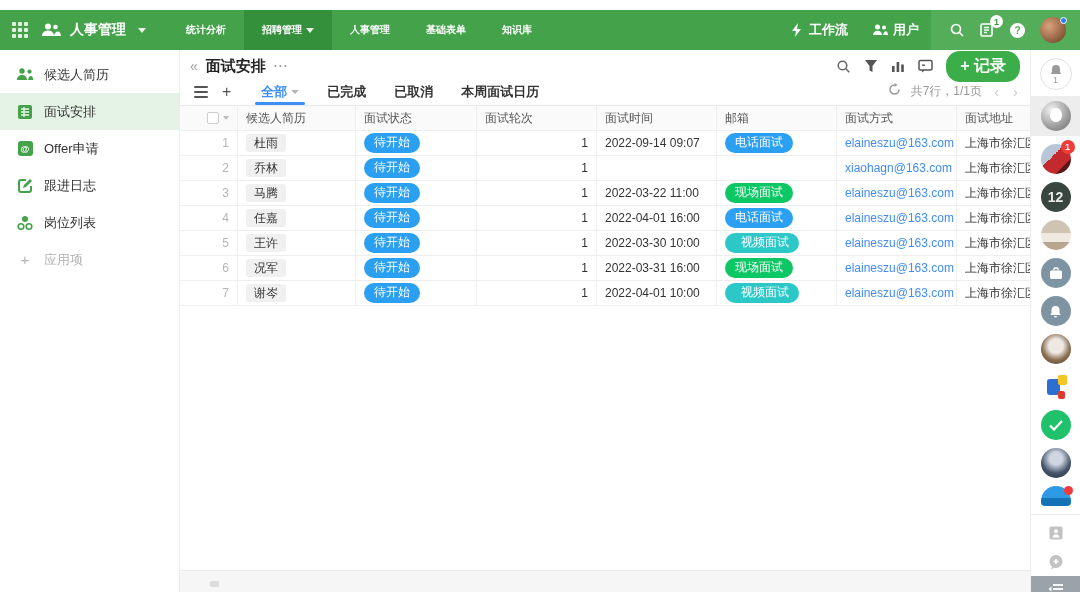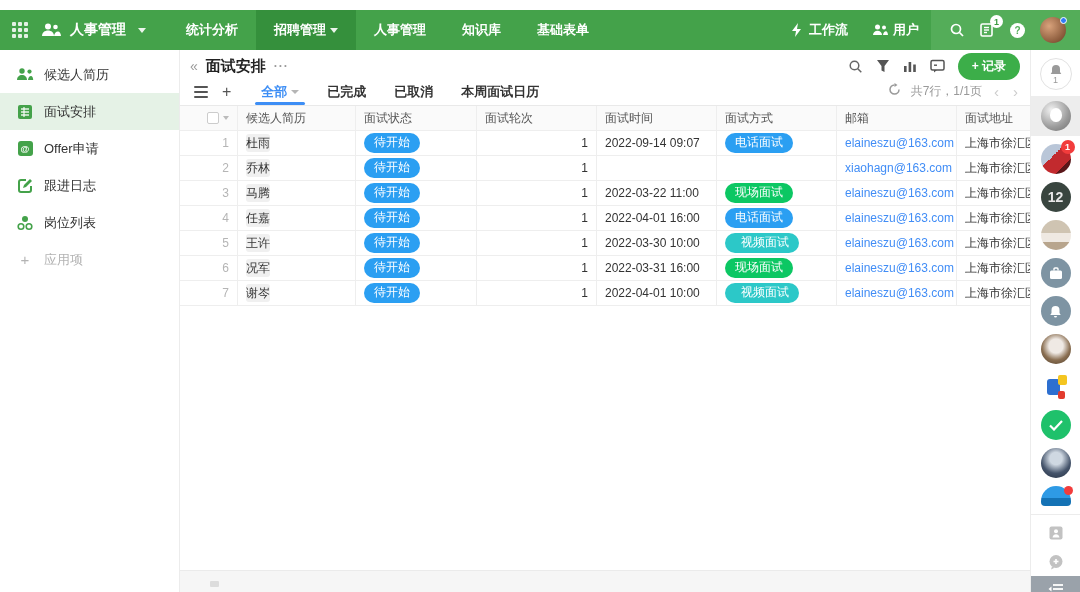--- a/index.html
+++ b/index.html
@@ -9,21 +9,21 @@
 
   
   .navbar { position:absolute; top:0; left:0; right:0; height:40px; background:#44a24a; display:flex; align-items:center; color:#fff; }
   .nav-left { display:flex; align-items:center; gap:8px; padding:0 12px; }
   .grid-icon { display:grid; grid-template-columns:repeat(3,4px); grid-gap:2px; margin-right:4px; cursor:pointer; }
   .grid-icon i { width:4px; height:4px; background:rgba(255,255,255,.85); border-radius:1px; }
   .app-logo { width:22px; height:22px; display:flex; align-items:center; justify-content:center; }
   .app-title { font-size:14px; font-weight:bold; }
   .caret { width:0; height:0; border-left:4px solid transparent; border-right:4px solid transparent; border-top:5px solid rgba(255,255,255,.9); margin-left:4px; }
   .nav-tabs { display:flex; align-items:center; height:40px; margin-left:10px; }
-  .nav-tab { height:40px; display:flex; align-items:center; padding:0 18px; font-size:13px; font-weight:bold; cursor:pointer; white-space:nowrap; }
+  .nav-tab { height:40px; display:flex; align-items:center; padding:0 18px; font-size:10px; font-weight:bold; cursor:pointer; white-space:nowrap; }
   .nav-tab.active { background:#35903c; }
   .nav-right { margin-left:auto; display:flex; align-items:center; height:40px; }
   .nav-link { display:flex; align-items:center; gap:5px; font-size:13px; font-weight:bold; padding:0 12px; cursor:pointer; }
   .nav-util { height:40px; background:#54ad59; display:flex; align-items:center; gap:14px; padding:0 14px 0 18px; }
   .util-icon { position:relative; cursor:pointer; display:flex; align-items:center; }
   .badge { position:absolute; top:-7px; right:-8px; background:#fff; color:#3a9a40; font-size:9px; font-weight:bold; width:13px; height:13px; border-radius:50%; display:flex; align-items:center; justify-content:center; }
   .avatar { width:26px; height:26px; border-radius:50%; background:radial-gradient(circle at 35% 35%, #d9a37c, #8a5a3b 70%, #5d3c26); position:relative; cursor:pointer; }
   .avatar .dot { position:absolute; top:0; right:-1px; width:7px; height:7px; background:#2f7df6; border-radius:50%; border:1px solid #fff; }
 
   
@@ -62,21 +62,21 @@
   .rail-footer { margin-top:auto; width:50px; height:26px; background:#9aa2aa; display:flex; align-items:center; justify-content:center; cursor:pointer; }
 
   
   .main { position:absolute; top:40px; left:180px; width:850px; bottom:0; background:#fff; overflow:hidden; }
   .title-row { height:28px; display:flex; align-items:center; padding:4px 10px 0 10px; }
   .collapse-arrows { color:#9a9a9a; font-size:14px; cursor:pointer; margin-right:8px; }
   .page-title { font-size:15px; font-weight:bold; color:#222; }
   .more-dots { color:#9a9a9a; margin-left:8px; letter-spacing:1px; cursor:pointer; font-weight:bold; }
   .title-actions { margin-left:auto; display:flex; align-items:center; gap:13px; }
   .ticon { color:#666; cursor:pointer; display:flex; align-items:center; }
-  .record-btn { background:#3cae49; color:#fff; border:none; border-radius:14px; padding:5px 14px; font-size:12px; font-weight:bold; cursor:pointer; display:flex; align-items:center; gap:4px; font-family:inherit; }
+  .record-btn { background:#3cae49; color:#fff; border:none; border-radius:14px; padding:5px 14px; font-size:16px; font-weight:bold; cursor:pointer; display:flex; align-items:center; gap:4px; font-family:inherit; }
 
   .toolbar-row { height:27px; display:flex; align-items:center; padding:0 10px; }
   .hamburger { width:14px; display:flex; flex-direction:column; gap:3px; cursor:pointer; margin-left:4px; }
   .hamburger i { height:2px; background:#555; border-radius:1px; }
   .plus-btn { color:#555; font-size:16px; margin-left:14px; cursor:pointer; line-height:1; }
   .view-tabs { display:flex; align-items:center; margin-left:16px; height:27px; }
   .view-tab { position:relative; height:27px; display:flex; align-items:center; gap:4px; padding:0 14px; font-size:13px; color:#333; font-weight:bold; cursor:pointer; white-space:nowrap; }
   .view-tab.active { color:#3d8ef5; }
   .view-tab.active::after { content:""; position:absolute; left:8px; right:8px; bottom:0; height:3px; background:#3d8ef5; border-radius:2px; }
   .vcaret { width:0; height:0; border-left:4px solid transparent; border-right:4px solid transparent; border-top:4px solid #b5b5b5; }
@@ -90,21 +90,21 @@
   .tr.head { background:#fafafa; }
   .td { flex:none; display:flex; align-items:center; padding:0 8px; border-right:1px solid #eee; overflow:hidden; white-space:nowrap; }
   .c0 { width:58px; justify-content:flex-end; }
   .c1 { width:118px; } .c2 { width:121px; } .c3 { width:120px; justify-content:flex-end; }
   .c4 { width:120px; } .c5 { width:120px; } .c6 { width:120px; } .c7 { width:160px; border-right:none; }
   .th { color:#555; justify-content:flex-start; }
   .th.c0 { justify-content:flex-end; gap:4px; }
   .checkbox { width:12px; height:12px; border:1px solid #ccc; border-radius:2px; background:#fff; cursor:pointer; }
   .hcaret { width:0; height:0; border-left:3px solid transparent; border-right:3px solid transparent; border-top:4px solid #bbb; }
   .row-num { color:#b5b5b5; }
-  .chip { background:#f0f0f0; color:#333; padding:2px 0; border-radius:3px; line-height:1.2; }
+  .chip { background:#f0f0f0; color:#333; padding:2px 8px; border-radius:3px; line-height:1.2; }
   .pill { color:#fff; padding:3px 10px; border-radius:11px; line-height:1.1; font-size:12px; }
   .pill-blue { background:#2b9ff2; }
   .pill-green { background:#0cc763; }
   .pill-teal { background:#2cc8c8;padding-left:16px; }
   .email { color:#418df6; text-decoration:none; cursor:pointer; }
 
   
   .main-footer { position:absolute; left:0; right:0; bottom:0; height:32px; background:#f6f6f6; border-top:1px solid #ebebeb; }
   .footer-dash { position:absolute; left:30px; top:10px; width:9px; height:6px; background:#dcdcdc; border-radius:1px; }
   .hscroll { position:absolute; left:3px; bottom:2px; width:594px; height:6px; background:#c9cacc; border-radius:3px; cursor:pointer; }
@@ -138,22 +138,22 @@
       <span class="app-title">人事管理</span>
       <span class="caret"></span>
     </div>
     <div class="nav-tabs">
       <div class="nav-tab">统计分析</div>
       <div class="nav-tab active">
         <span>招聘管理</span>
         <span class="caret"></span>
       </div>
       <div class="nav-tab">人事管理</div>
+      <div class="nav-tab">基础表单</div>
       <div class="nav-tab">知识库</div>
-      <div class="nav-tab">基础表单</div>
     </div>
     <div class="nav-right">
       <div class="nav-link">
         <svg width="13" height="14" viewBox="0 0 13 14">
             <path d="M7 0 1 8h4l-1 6 6-8H6z" fill="#fff"></path>
           </svg>
         <span>工作流</span>
       </div>
       <div class="nav-link">
         <svg width="16" height="12" viewBox="0 0 16 12">
@@ -315,22 +315,22 @@
     <div class="table">
       <div class="tr head">
         <div class="td c0 th">
           <span class="checkbox"></span>
           <span class="hcaret"></span>
         </div>
       <div class="td c1 th">候选人简历</div>
           <div class="td c2 th">面试状态</div>
           <div class="td c3 th" style="justify-content: flex-start;">面试轮次</div>
           <div class="td c4 th">面试时间</div>
+          <div class="td c6 th">邮箱</div>
           <div class="td c5 th">面试方式</div>
-          <div class="td c6 th">邮箱</div>
           <div class="td c7 th">面试地址</div>
         </div>
       <div id="table-body">
           <div class="tr">
             <div class="td c0">
               <div class="row-num">1</div>
             </div>
             <div class="td c1">
               <div class="chip">杜雨</div>
             </div>

